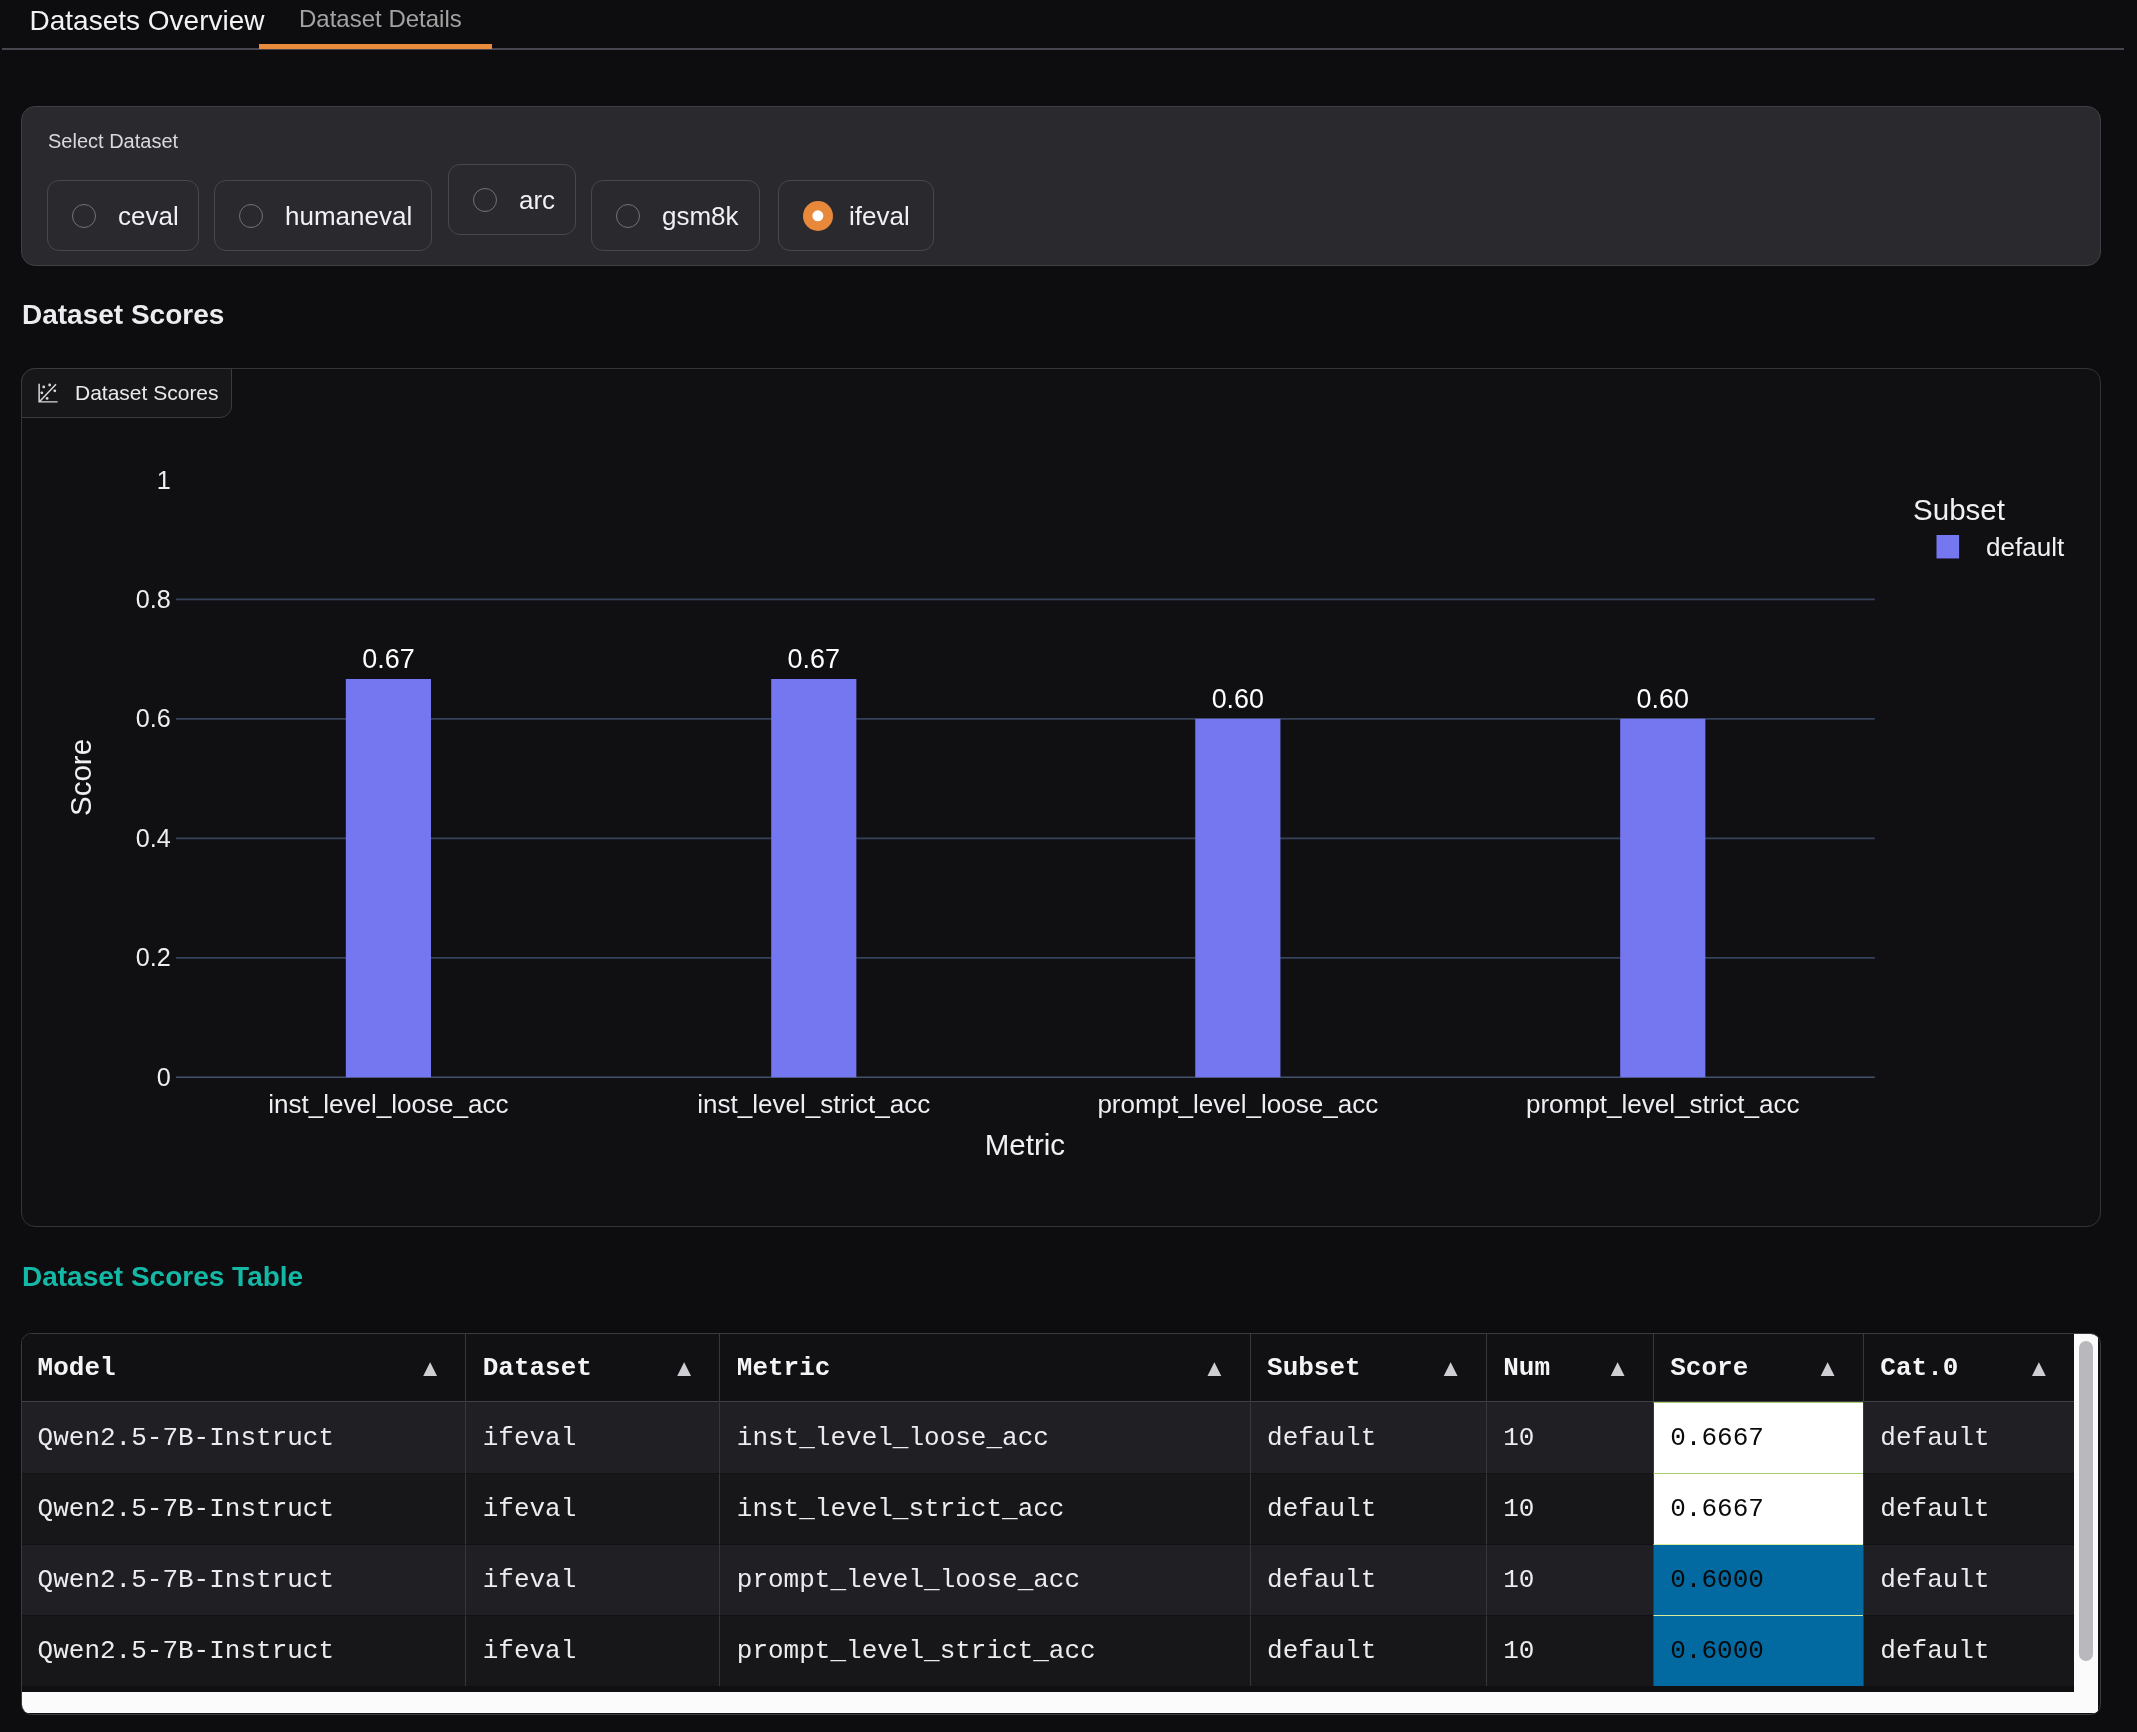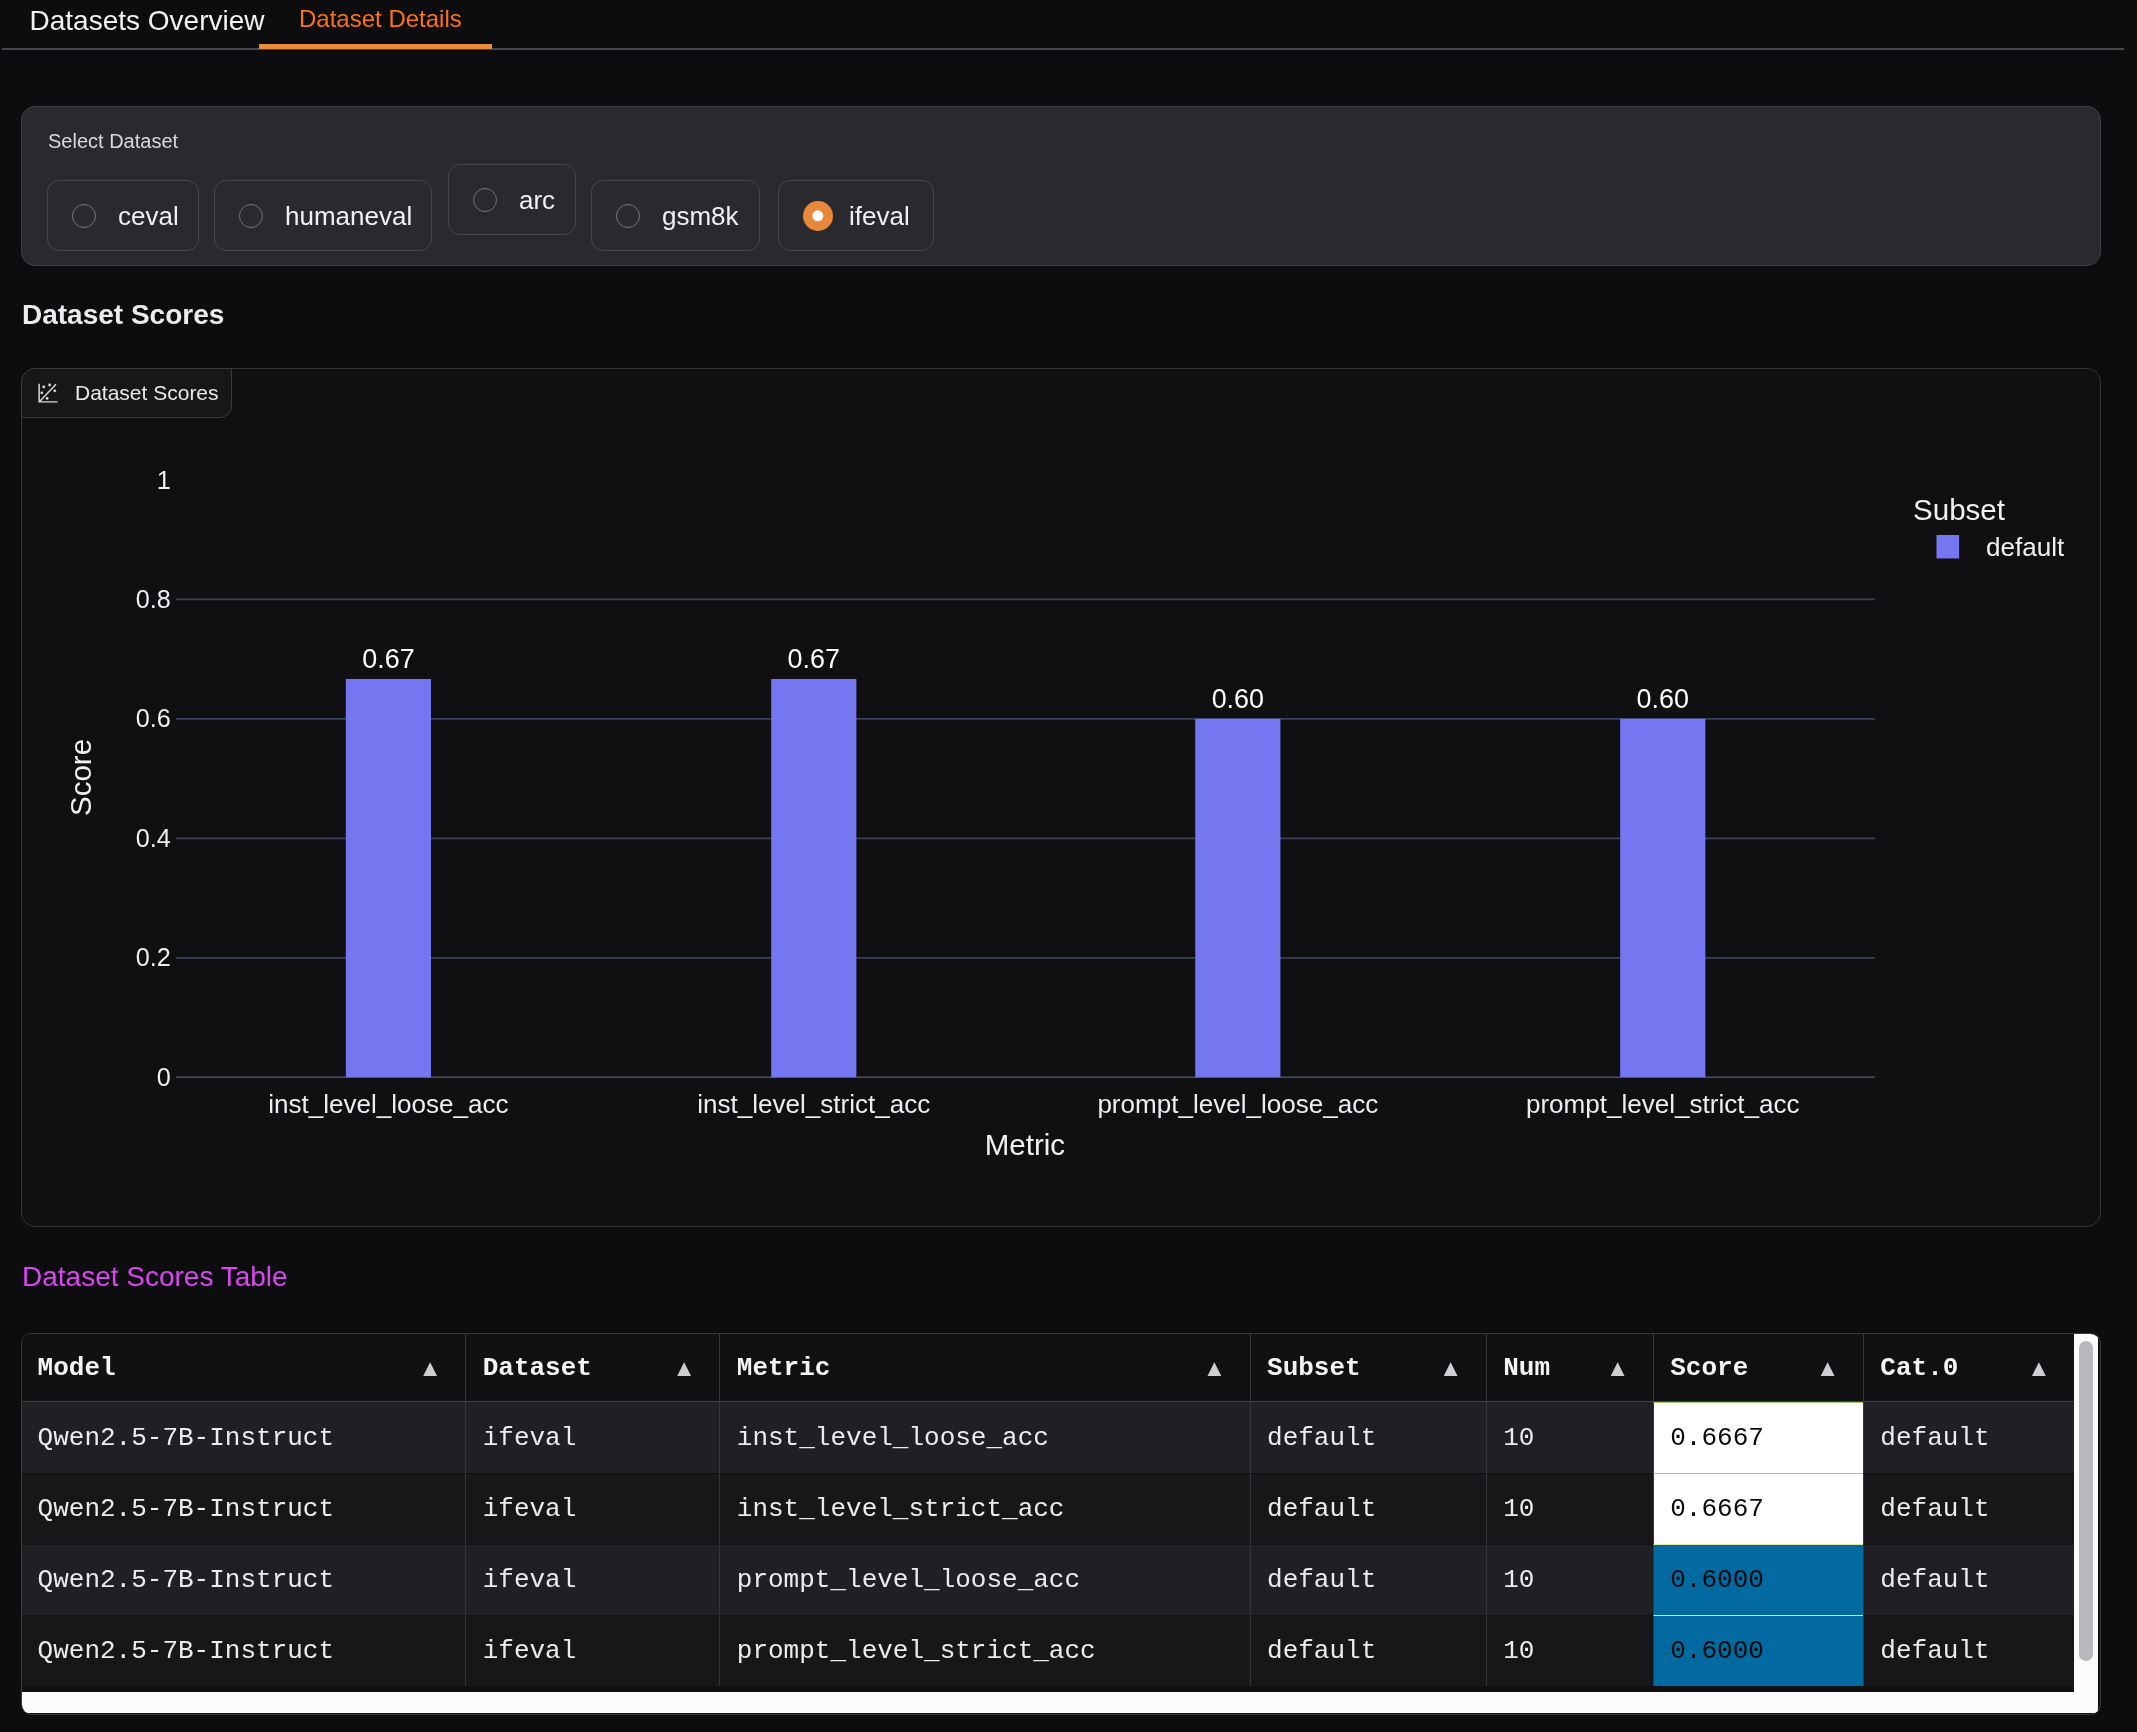--- a/index.html
+++ b/index.html
@@ -6,21 +6,21 @@
 html,body{width:2138px;height:1733px;background:#0d0d0f;overflow:hidden}
 body{font-family:"Liberation Sans",sans-serif;position:relative}
 .abs{position:absolute}
 </style>
 </head>
 <body>
 
 <div class="abs" style="left:1.7px;top:48px;width:2122px;height:1.7px;background:#46464e"></div>
 <div class="abs" style="left:259px;top:44px;width:233px;height:5.2px;background:#e88b3a"></div>
 <div class="abs" style="left:29.5px;top:5.2px;font-size:28px;color:#f2f2f5">Datasets Overview</div>
-<div class="abs" style="left:299px;top:5.2px;font-size:24px;color:#f97316">Dataset Details</div>
+<div class="abs" style="left:299px;top:5.2px;font-size:24px;color:#a3a3a3">Dataset Details</div>
 
 <div class="abs" style="left:21px;top:106px;width:2080px;height:160px;background:#2a2a2e;border:1.7px solid #3f3f46;border-radius:14px">
   <div class="abs" style="left:26px;top:22.6px;font-size:20px;color:#d9d9dd">Select Dataset</div>
 </div>
 
 <div class="abs chip" style="left:47px;top:180px;width:152px">
     <span class="rad"></span>
     <span class="ct">ceval</span>
   </div>
 <div class="abs chip" style="left:214px;top:180px;width:218px">
@@ -104,21 +104,21 @@
     <path d="M1.9 21.2 L20.7 1.5"></path>
     <circle cx="6.6" cy="4.5" r="1.6" fill="#d9d9dd" stroke="none"></circle>
     <circle cx="13.4" cy="2.3" r="1.6" fill="#d9d9dd" stroke="none"></circle>
     <circle cx="19.3" cy="9.0" r="1.6" fill="#d9d9dd" stroke="none"></circle>
     <circle cx="4.4" cy="11.3" r="1.6" fill="#d9d9dd" stroke="none"></circle>
     <circle cx="10.5" cy="17.8" r="1.6" fill="#d9d9dd" stroke="none"></circle>
   </svg>
   <span style="margin-left:17.4px;font-size:21px;color:#e9e9ed;white-space:nowrap">Dataset Scores</span>
 </div>
 
-<div class="abs" style="left:22px;top:1261px;font-size:28px;font-weight:normal;color:#d946ef">Dataset Scores Table</div>
+<div class="abs" style="left:22px;top:1261px;font-size:28px;font-weight:bold;color:#14b8a6">Dataset Scores Table</div>
 
 <div class="abs" style="left:21px;top:1333px;width:2080px;height:382px;border:1.7px solid #3a3a40;border-radius:10.4px;overflow:hidden;background:#101013">
   <table style="position:absolute;left:0;top:0;width:2052px;border-collapse:separate;border-spacing:0;table-layout:fixed;font-family:'Liberation Mono',monospace;font-size:26px;color:#ececef">
     <colgroup>
       <col style="width:443px">
         <col style="width:254px">
         <col style="width:530px">
         <col style="width:236px">
         <col style="width:167px">
         <col style="width:210px">

